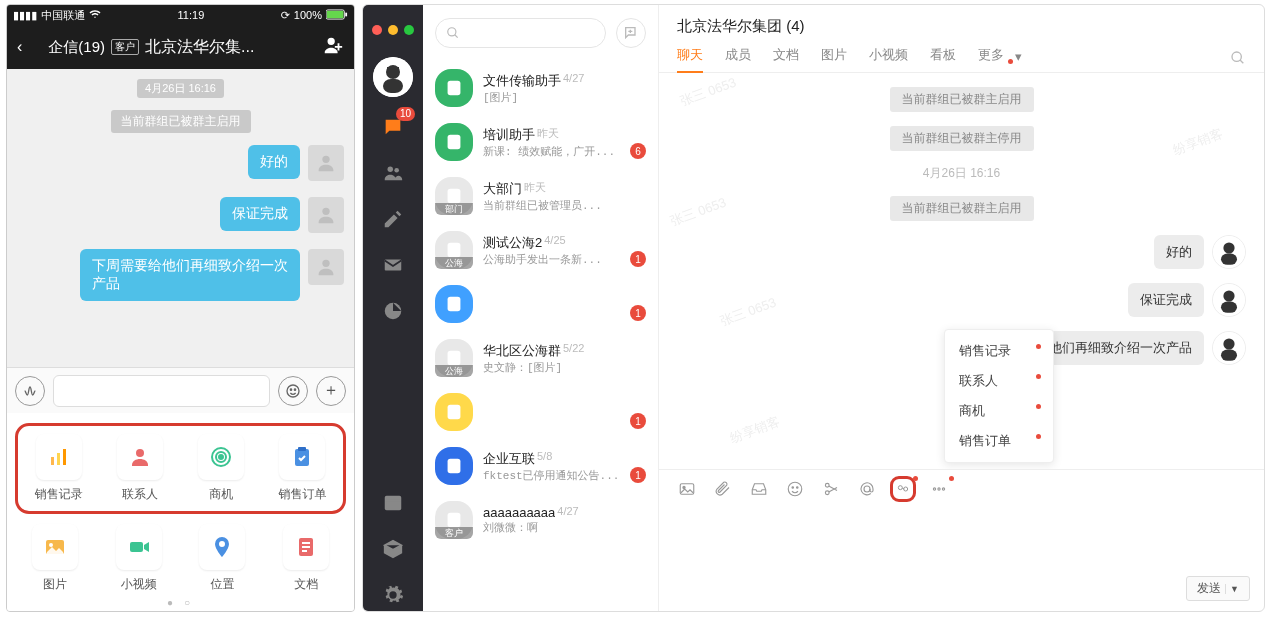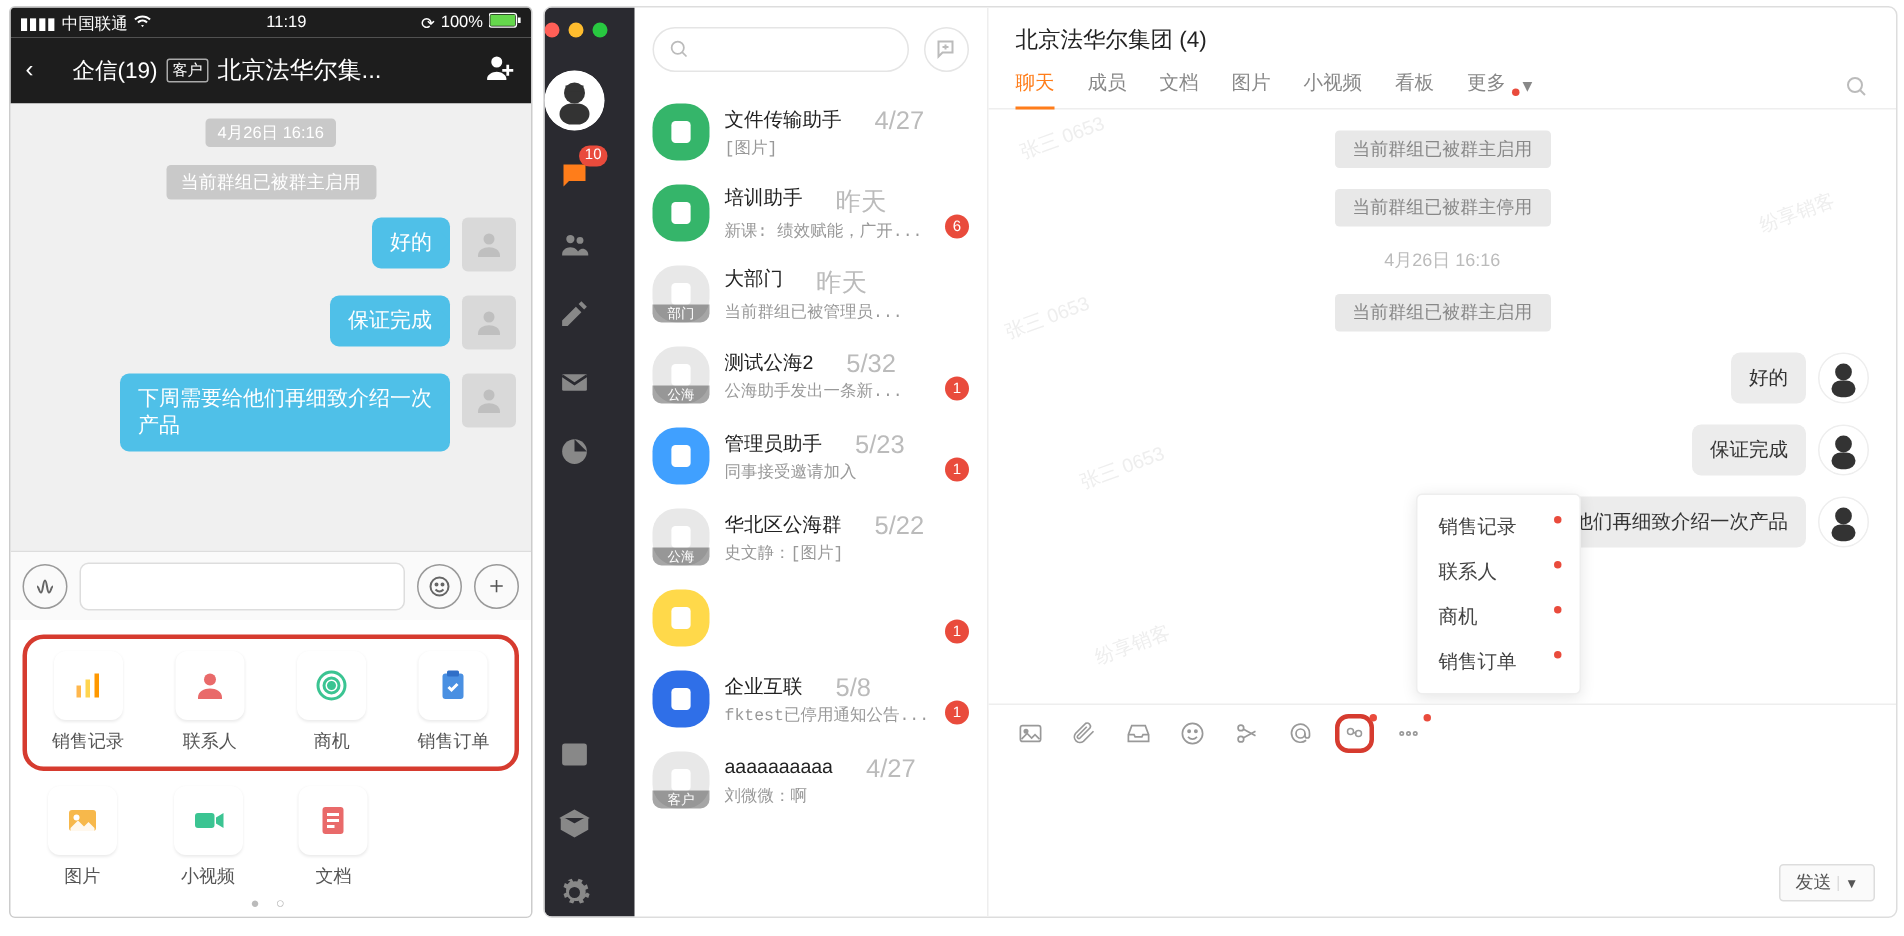--- a/index.html
+++ b/index.html
@@ -29,41 +29,41 @@
 .m-inputbar .textbox{flex:1;height:32px;background:#fff;border:1px solid #ddd;border-radius:6px;}
 .m-tray{background:#fff;height:200px;padding:10px 8px 0;}
 .m-tray .trayred{border:3px solid #d63b2f;border-radius:14px;padding:8px 2px;display:grid;grid-template-columns:repeat(4,1fr);gap:4px;}
 .m-tray .cell{display:flex;flex-direction:column;align-items:center;gap:6px;font-size:12px;color:#555;}
 .m-tray .cellicon{width:46px;height:46px;border-radius:8px;background:#fff;box-shadow:0 1px 2px rgba(0,0,0,.08);display:flex;align-items:center;justify-content:center;}
 .m-tray .row2{display:grid;grid-template-columns:repeat(4,1fr);gap:4px;margin-top:10px;}
 .m-tray .dots{text-align:center;color:#bbb;font-size:10px;margin-top:4px;letter-spacing:4px;}
 
 
 .desk { position:absolute; left:362px; top:4px; width:903px; height:608px; border:1px solid #ddd; border-radius:6px; overflow:hidden; background:#fff;}
-.dk-left{position:absolute;left:0;top:0;width:60px;height:100%;background:#2a2a30;display:flex;flex-direction:column;padding-top:6px;gap:14px;}
+.dk-left{position:absolute;left:0;top:0;width:60px;height:100%;background:#2a2a30;display:flex;flex-direction:column;align-items:center;padding-top:16px;gap:14px;}
 .dk-left .traffic{display:flex;gap:6px;padding:4px 0 8px;}
 .dk-left .traffic span{width:10px;height:10px;border-radius:50%;}
 .dk-left .avatar{width:40px;height:40px;border-radius:50%;background:#fff;overflow:hidden;display:flex;align-items:center;justify-content:center;}
 .dk-left .itm{width:40px;height:32px;display:flex;align-items:center;justify-content:center;position:relative;}
 .dk-left .itm svg{width:22px;height:22px;fill:#888;}
 .dk-left .itm.active svg{fill:#ff7d1a;}
 .dk-left .badge{position:absolute;top:-4px;right:-2px;background:#e94b3c;color:#fff;font-size:10px;border-radius:8px;padding:0 4px;line-height:14px;}
 .dk-left .spacer{flex:1;}
 .dk-mid{position:absolute;left:60px;top:0;width:236px;height:100%;border-right:1px solid #eee;display:flex;flex-direction:column;}
 .dk-mid .searchrow{height:56px;display:flex;align-items:center;padding:0 12px;gap:10px;}
 .dk-mid .searchrow .sbox{flex:1;height:30px;border:1px solid #e5e5e5;border-radius:15px;display:flex;align-items:center;padding:0 10px;color:#bbb;}
 .dk-mid .searchrow .addbtn{width:30px;height:30px;border:1px solid #e5e5e5;border-radius:50%;display:flex;align-items:center;justify-content:center;color:#bbb;}
 .dk-mid .list{flex:1;overflow:hidden;}
 .dk-mid .row{display:flex;align-items:center;padding:8px 12px;gap:10px;position:relative;}
 .dk-mid .row .av{width:38px;height:38px;border-radius:16px;display:flex;align-items:center;justify-content:center;color:#fff;font-size:18px;flex-shrink:0;position:relative;}
 .dk-mid .row .av .sublabel{position:absolute;bottom:0;left:0;right:0;font-size:9px;background:rgba(0,0,0,.35);text-align:center;line-height:12px;border-radius:0 0 6px 6px;}
 .dk-mid .row .txt{flex:1;min-width:0;}
 .dk-mid .row .top{display:flex;justify-content:flex-start;font-size:13px;}
 .dk-mid .row .name{color:#222;white-space:nowrap;overflow:hidden;text-overflow:ellipsis;}
-.dk-mid .row .date{color:#bbb;font-size:17px;flex-shrink:0;margin-left:22px;}
+.dk-mid .row .date{color:#bbb;font-size:11px;flex-shrink:0;margin-left:2px;}
 .dk-mid .row .sub{color:#999;font-size:11px;white-space:nowrap;overflow:hidden;text-overflow:ellipsis;font-family:Liberation Mono, monospace;}
 .dk-mid .row .bd{position:absolute;right:12px;bottom:10px;width:16px;height:16px;border-radius:50%;background:#e94b3c;color:#fff;font-size:10px;display:flex;align-items:center;justify-content:center;}
 .dk-right{position:absolute;left:296px;top:0;right:0;height:100%;display:flex;flex-direction:column;}
 .dk-right .hdr{padding:12px 18px 0;}
 .dk-right .hdr .ttl{font-size:15px;color:#222;}
 .dk-right .tabs{display:flex;gap:22px;padding:10px 18px 0;border-bottom:1px solid #eee;font-size:13px;color:#888;align-items:center;}
 .dk-right .tabs .tab{padding-bottom:8px;cursor:pointer;position:relative;}
 .dk-right .tabs .tab.act{color:#ff7d1a;}
 .dk-right .tabs .tab.act:after{content:"";position:absolute;left:0;right:0;bottom:-1px;height:2px;background:#ff7d1a;}
 .dk-right .tabs .more{display:flex;align-items:flex-end;gap:2px;}
@@ -240,20 +240,28 @@
         <div class="cellicon">
             <svg width="24" height="24" viewBox="0 0 24 24" fill="#3bc492">
               <rect x="3" y="7" width="13" height="10" rx="2"></rect>
               <path d="M17 10l5-3v10l-5-3z"></path>
             </svg>
           </div>
         <span>小视频</span>
       </div>
       <div class="cell">
         <div class="cellicon">
+            <svg width="24" height="24" viewBox="0 0 24 24" fill="#4a90e2">
+              <path d="M12 2a7 7 0 00-7 7c0 5 7 13 7 13s7-8 7-13a7 7 0 00-7-7zm0 10a3 3 0 110-6 3 3 0 010 6z"></path>
+            </svg>
+          </div>
+        <span>位置</span>
+      </div>
+      <div class="cell">
+        <div class="cellicon">
             <svg width="24" height="24" viewBox="0 0 24 24" fill="#e96a6a">
               <rect x="5" y="3" width="14" height="18" rx="2"></rect>
               <rect x="8" y="7" width="8" height="2" fill="#fff"></rect>
               <rect x="8" y="11" width="8" height="2" fill="#fff"></rect>
               <rect x="8" y="15" width="5" height="2" fill="#fff"></rect>
             </svg>
           </div>
         <span>文档</span>
       </div>
     </div>
@@ -392,39 +400,32 @@
         <div class="row">
           <div class="av" style="background:#e8e8e8">
      <svg width="22" height="22" viewBox="0 0 24 24" fill="#fff">
               <rect x="5" y="4" width="14" height="16" rx="3"></rect>
             </svg>
      <div class="sublabel">公海</div>
    </div>
    <div class="txt">
      <div class="top">
               <span class="name">测试公海2</span>
-              <span class="date">5/32</span>
+              <span class="date">4/25</span>
             </div>
      <div class="sub">公海助手发出一条新...</div>
    </div>
    <div class="bd">1</div>
         </div>
         <div class="row">
           <div class="av" style="background:#40a0ff">
      <svg width="22" height="22" viewBox="0 0 24 24" fill="#fff">
               <rect x="5" y="4" width="14" height="16" rx="3"></rect>
             </svg>
 
-   </div>
-   <div class="txt">
-     <div class="top">
-              <span class="name">管理员助手</span>
-              <span class="date">5/23</span>
-            </div>
-     <div class="sub">同事接受邀请加入</div>
    </div>
    <div class="bd">1</div>
         </div>
         <div class="row">
           <div class="av" style="background:#e8e8e8">
      <svg width="22" height="22" viewBox="0 0 24 24" fill="#fff">
               <rect x="5" y="4" width="14" height="16" rx="3"></rect>
             </svg>
      <div class="sublabel">公海</div>
    </div>

